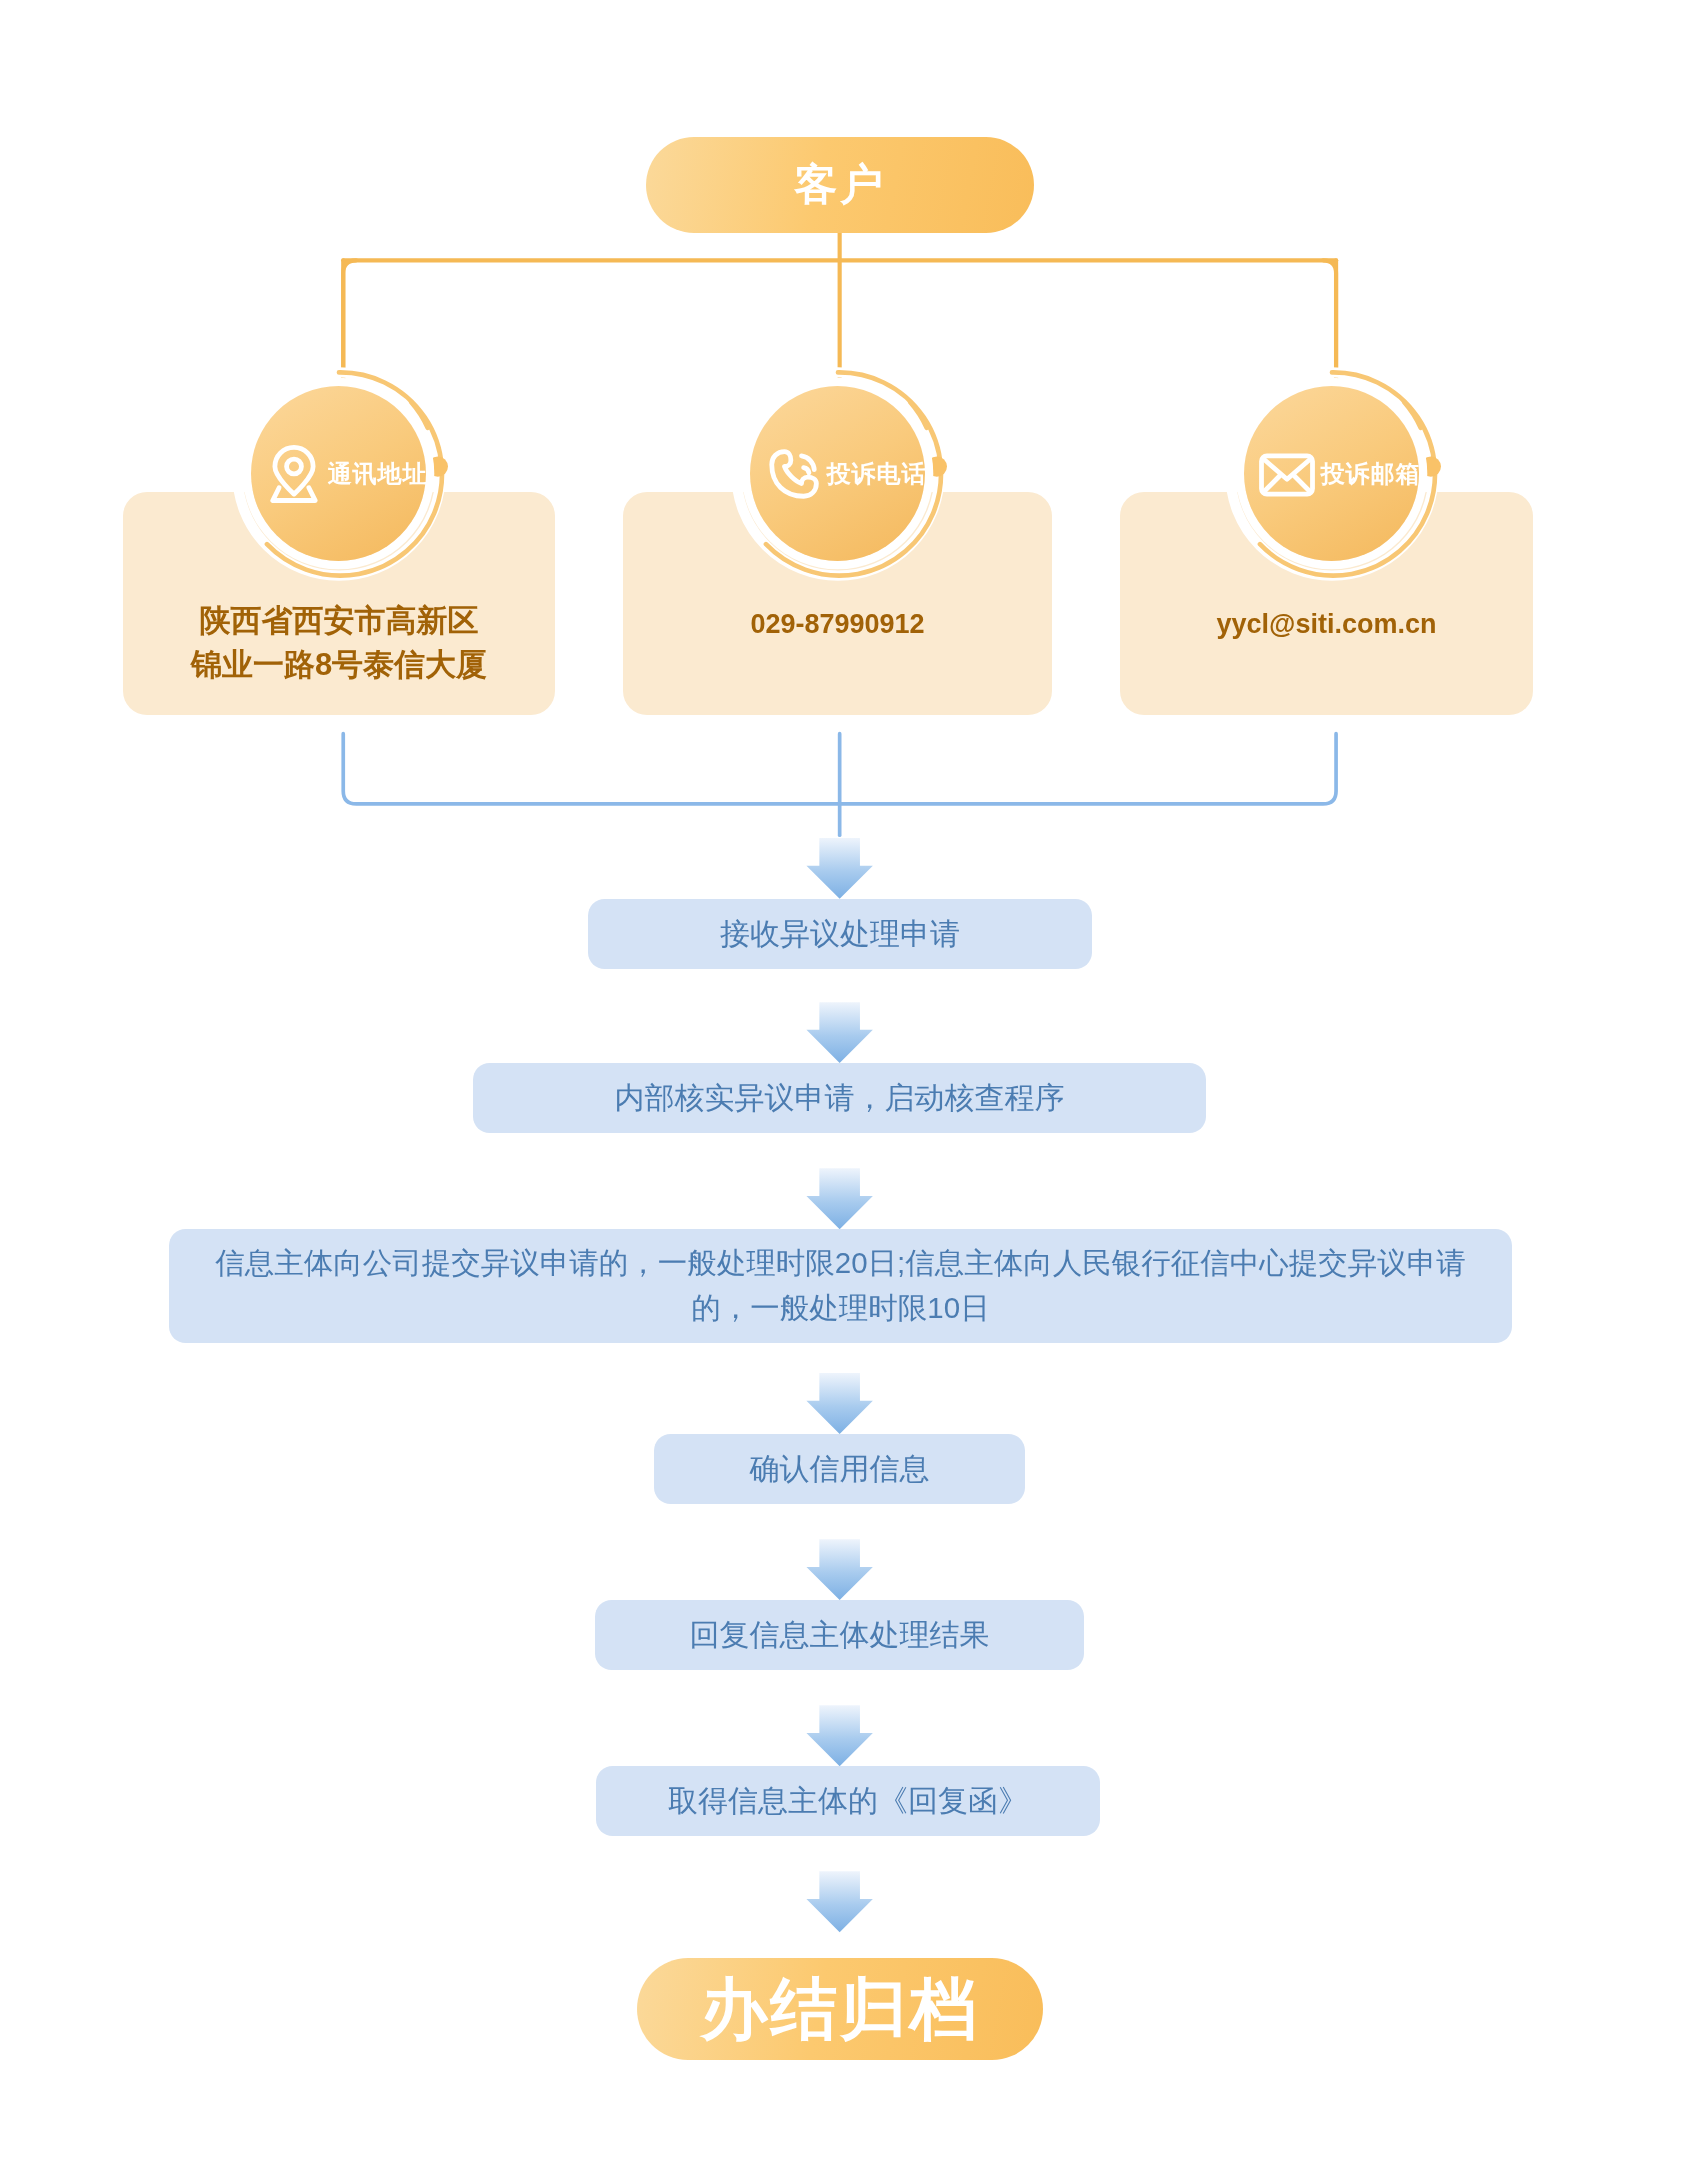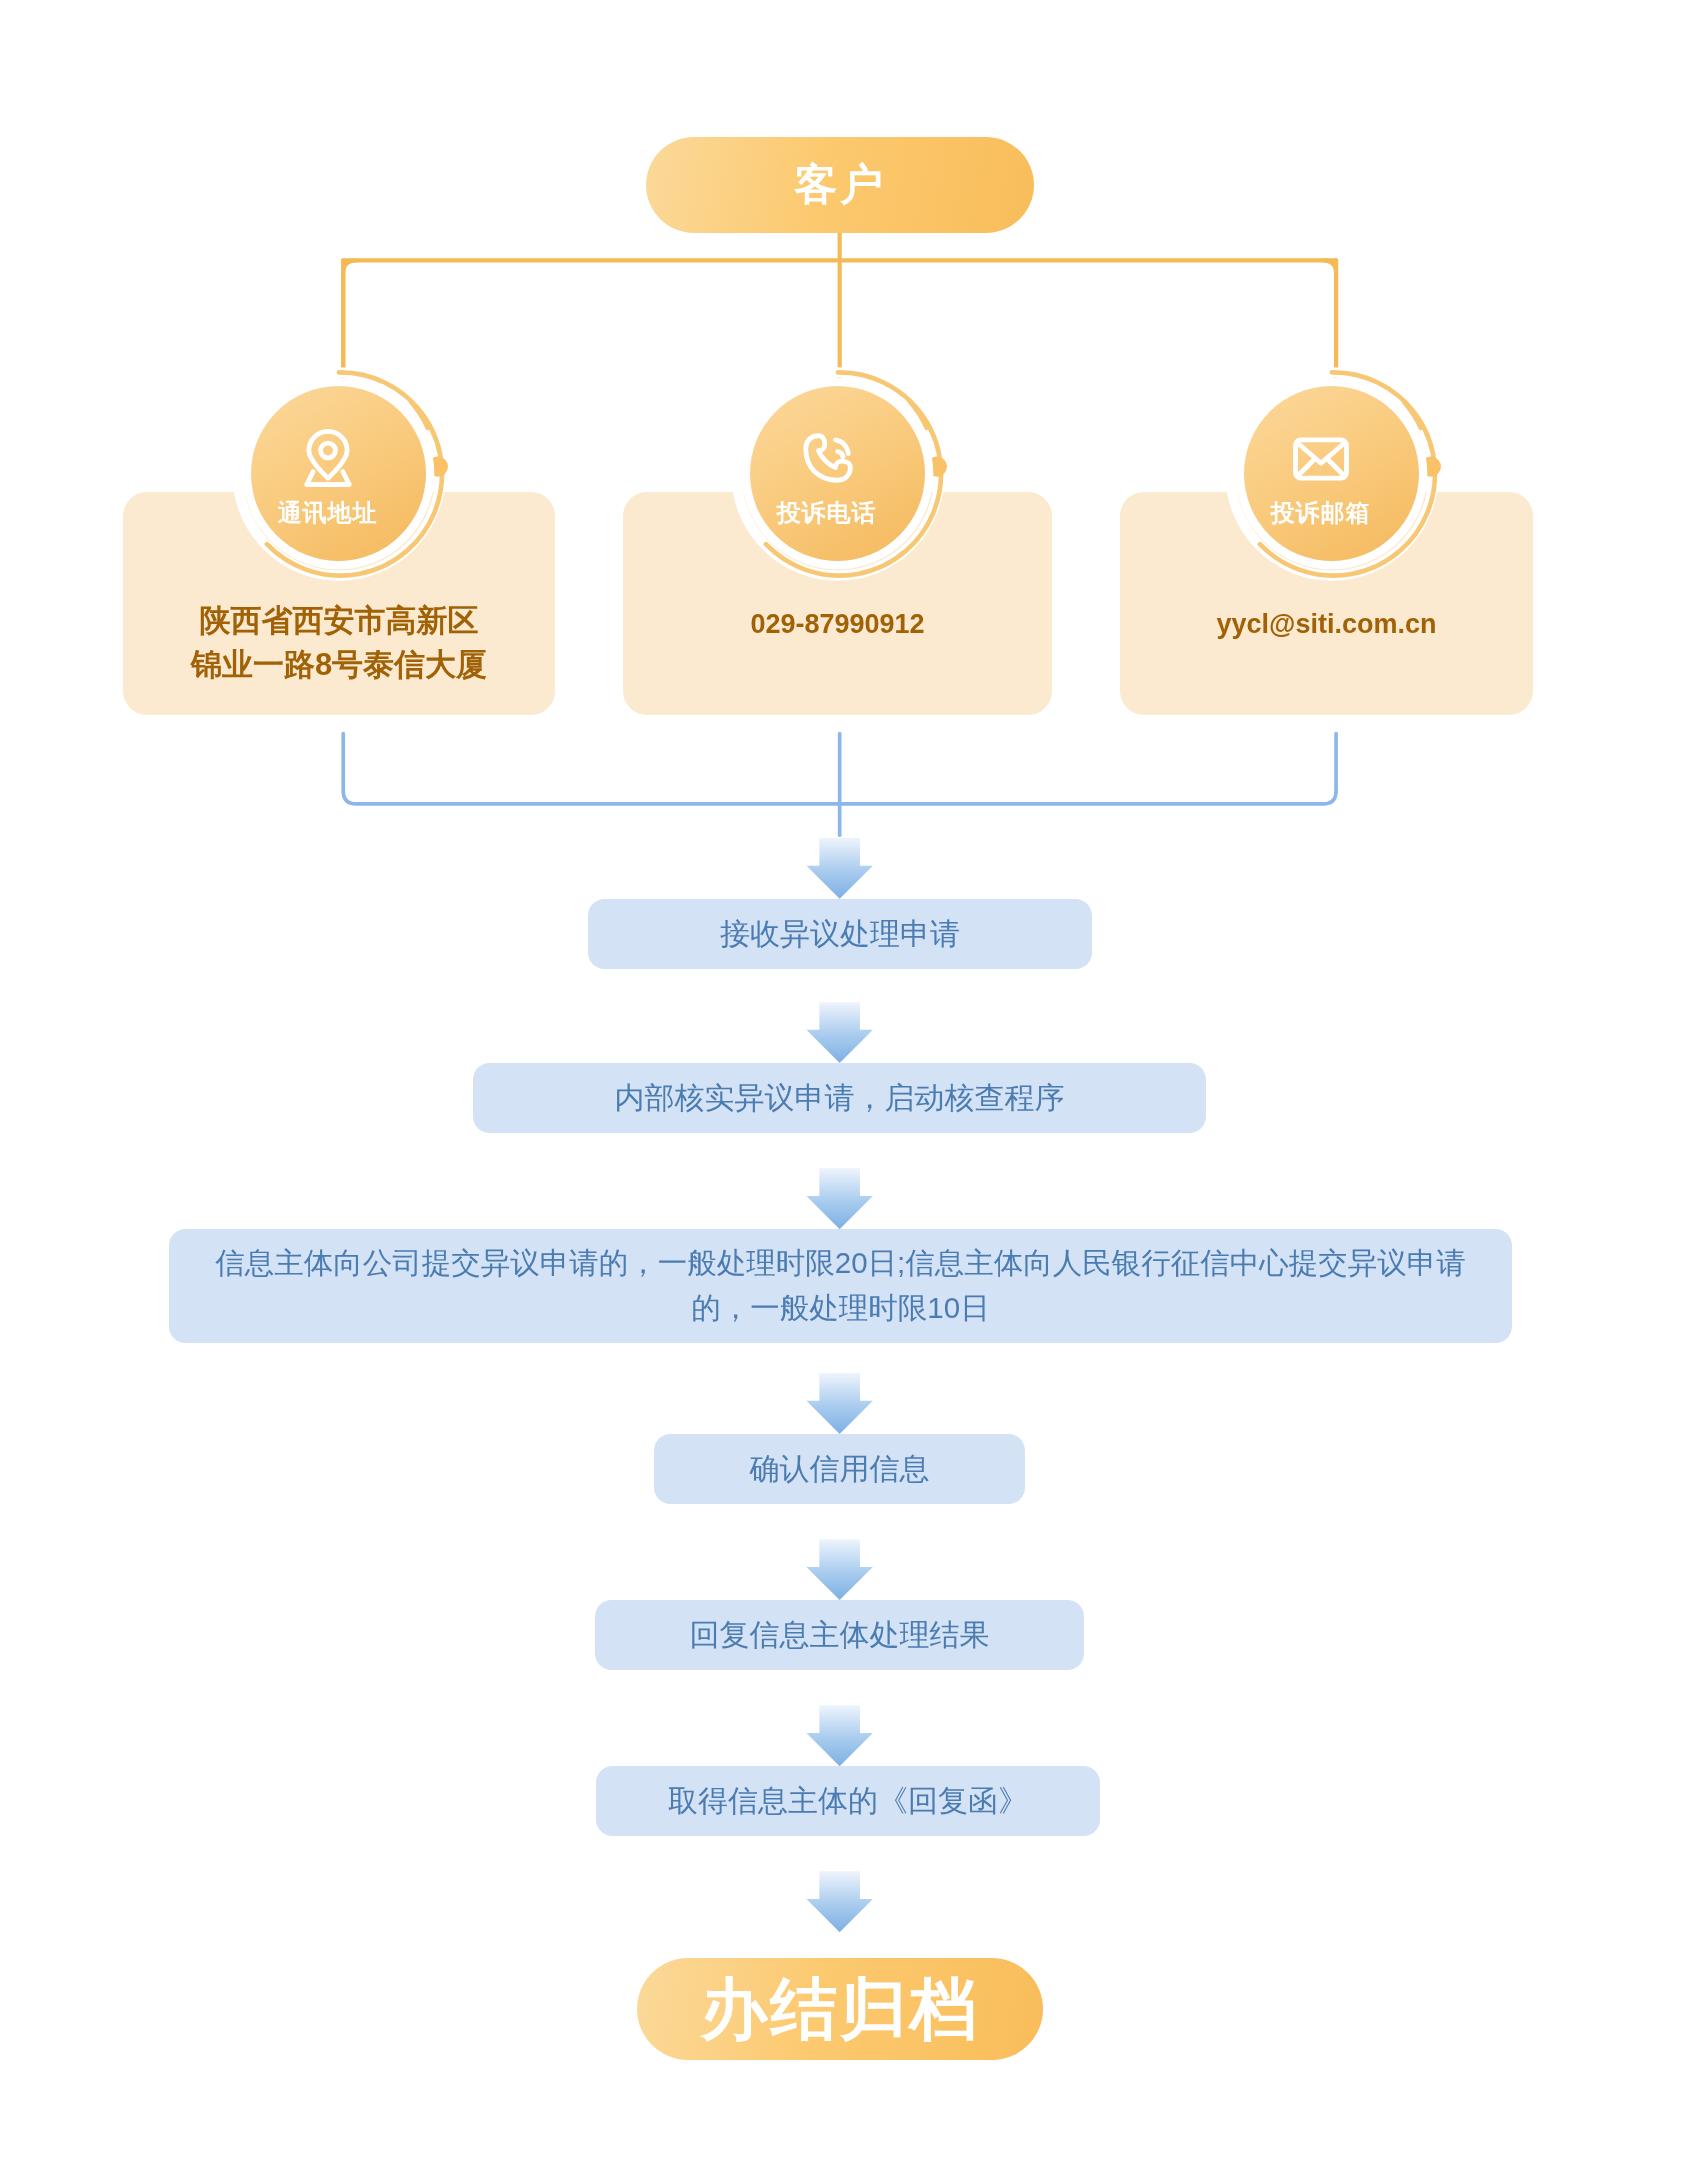--- a/index.html
+++ b/index.html
@@ -100,24 +100,23 @@
     position: absolute;
     left: 21px; top: 21px;
     width: 175px; height: 175px;
     border-radius: 50%;
     background: linear-gradient(150deg, #fcd79a 0%, #f8c97a 45%, #f5b košík 100%);
     background: linear-gradient(150deg, #fcd89c 0%, #f9ca7c 50%, #f4b85c 100%);
     box-shadow: 0 0 0 8.3px #ffffff;
   }
   .badge-inner {
     position: absolute;
-    left: 10px; top: 21px;
+    left: 26px; top: 21px;
     width: 175px; height: 175px;
     display: flex;
-    flex-direction: column;
     align-items: center;
     justify-content: center;
   }
   .badge-icon {
     width: 68px;
     height: 68px;
     margin-top: 7.4px;
     margin-bottom: 3.7px;
   }
   .badge-label {

